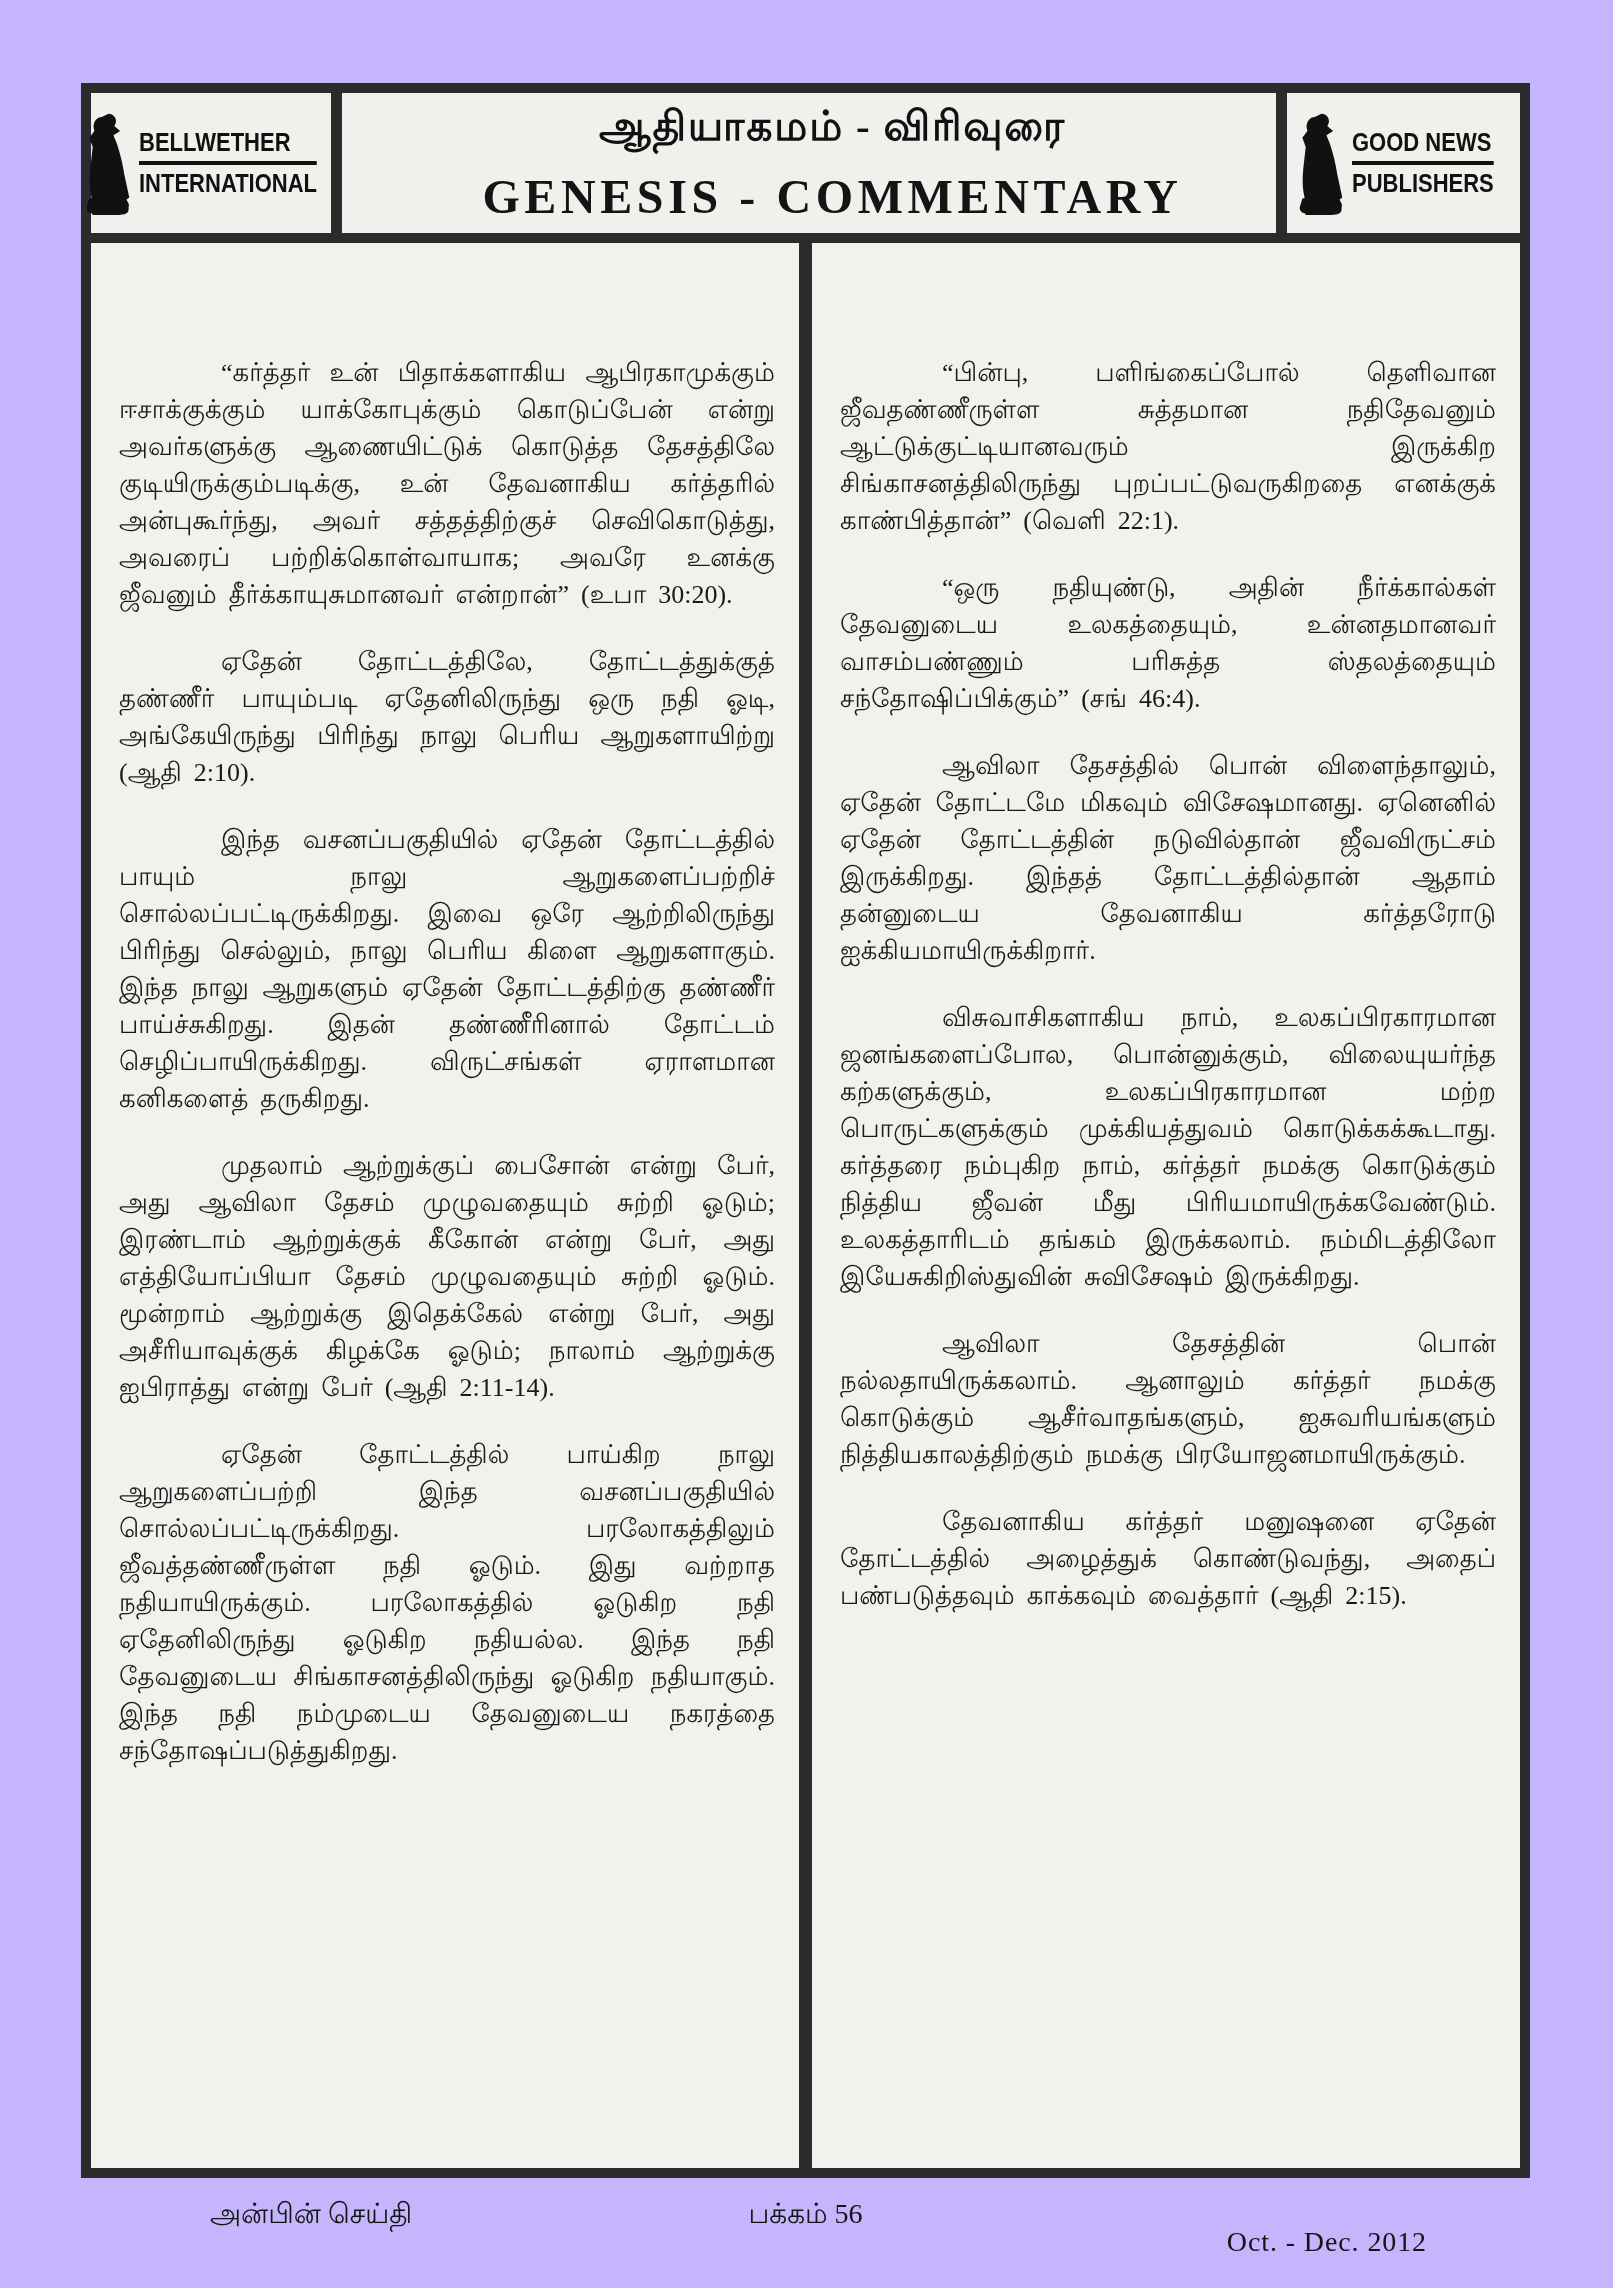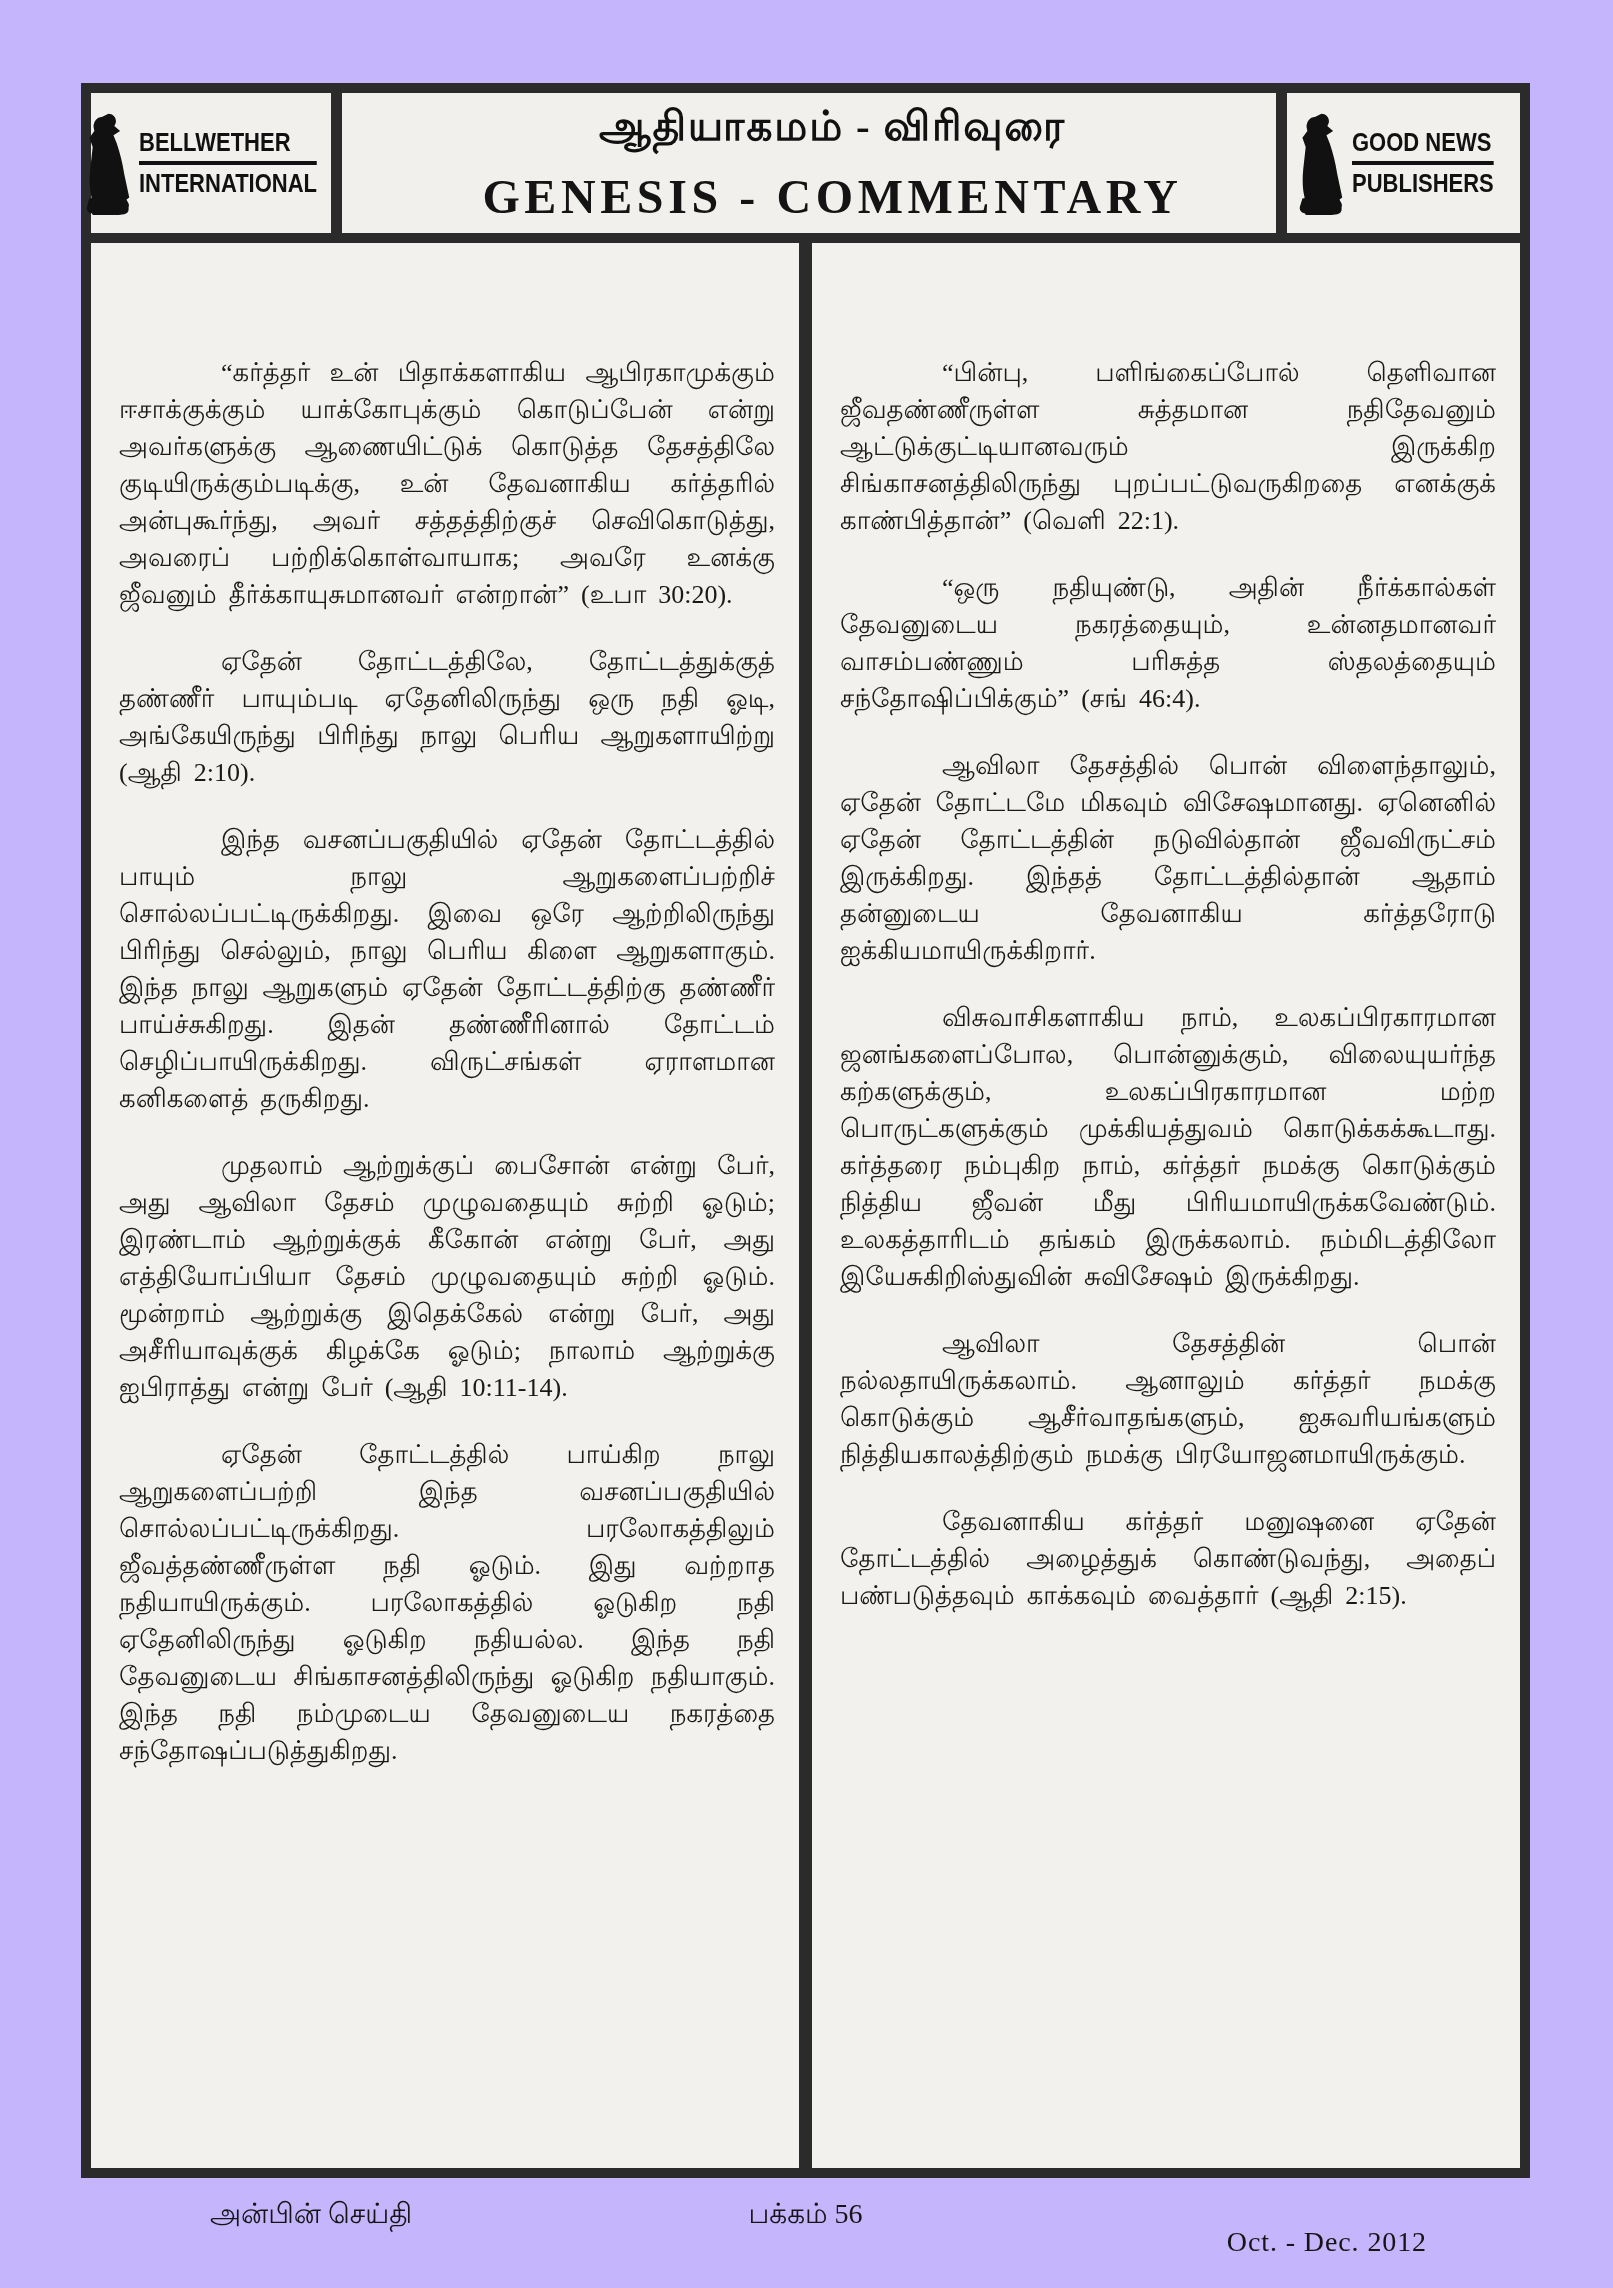--- a/index.html
+++ b/index.html
@@ -81,26 +81,26 @@
         </span>
       </div>
 
     </div>
 
     <div class="body-grid">
       <div class="cell column">
           <p class="para">“கர்த்தர் உன் பிதாக்களாகிய ஆபிரகாமுக்கும் ஈசாக்குக்கும் யாக்கோபுக்கும் கொடுப்பேன் என்று அவர்களுக்கு ஆணையிட்டுக் கொடுத்த தேசத்திலே குடியிருக்கும்படிக்கு, உன் தேவனாகிய கர்த்தரில் அன்புகூர்ந்து, அவர் சத்தத்திற்குச் செவிகொடுத்து, அவரைப் பற்றிக்கொள்வாயாக; அவரே உனக்கு ஜீவனும் தீர்க்காயுசுமானவர் என்றான்” (உபா 30:20).</p>
           <p class="para">ஏதேன் தோட்டத்திலே, தோட்டத்துக்குத் தண்ணீர் பாயும்படி ஏதேனிலிருந்து ஒரு நதி ஓடி, அங்கேயிருந்து பிரிந்து நாலு பெரிய ஆறுகளாயிற்று (ஆதி 2:10).</p>
           <p class="para">இந்த வசனப்பகுதியில் ஏதேன் தோட்டத்தில் பாயும் நாலு ஆறுகளைப்பற்றிச் சொல்லப்பட்டிருக்கிறது. இவை ஒரே ஆற்றிலிருந்து பிரிந்து செல்லும், நாலு பெரிய கிளை ஆறுகளாகும். இந்த நாலு ஆறுகளும் ஏதேன் தோட்டத்திற்கு தண்ணீர் பாய்ச்சுகிறது. இதன் தண்ணீரினால் தோட்டம் செழிப்பாயிருக்கிறது. விருட்சங்கள் ஏராளமான கனிகளைத் தருகிறது.</p>
-          <p class="para">முதலாம் ஆற்றுக்குப் பைசோன் என்று பேர், அது ஆவிலா தேசம் முழுவதையும் சுற்றி ஓடும்; இரண்டாம் ஆற்றுக்குக் கீகோன் என்று பேர், அது எத்தியோப்பியா தேசம் முழுவதையும் சுற்றி ஓடும். மூன்றாம் ஆற்றுக்கு இதெக்கேல் என்று பேர், அது அசீரியாவுக்குக் கிழக்கே ஓடும்; நாலாம் ஆற்றுக்கு ஐபிராத்து என்று பேர் (ஆதி 10:11-14).</p>
+          <p class="para">முதலாம் ஆற்றுக்குப் பைசோன் என்று பேர், அது ஆவிலா தேசம் முழுவதையும் சுற்றி ஓடும்; இரண்டாம் ஆற்றுக்குக் கீகோன் என்று பேர், அது எத்தியோப்பியா தேசம் முழுவதையும் சுற்றி ஓடும். மூன்றாம் ஆற்றுக்கு இதெக்கேல் என்று பேர், அது அசீரியாவுக்குக் கிழக்கே ஓடும்; நாலாம் ஆற்றுக்கு ஐபிராத்து என்று பேர் (ஆதி 2:11-14).</p>
           <p class="para">ஏதேன் தோட்டத்தில் பாய்கிற நாலு ஆறுகளைப்பற்றி இந்த வசனப்பகுதியில் சொல்லப்பட்டிருக்கிறது. பரலோகத்திலும் ஜீவத்தண்ணீருள்ள நதி ஓடும். இது வற்றாத நதியாயிருக்கும். பரலோகத்தில் ஓடுகிற நதி ஏதேனிலிருந்து ஓடுகிற நதியல்ல. இந்த நதி தேவனுடைய சிங்காசனத்திலிருந்து ஓடுகிற நதியாகும். இந்த நதி நம்முடைய தேவனுடைய நகரத்தை சந்தோஷப்படுத்துகிறது.</p>
         </div>
       <div class="cell column">
           <p class="para">“பின்பு, பளிங்கைப்போல் தெளிவான ஜீவதண்ணீருள்ள சுத்தமான நதிதேவனும் ஆட்டுக்குட்டியானவரும் இருக்கிற சிங்காசனத்திலிருந்து புறப்பட்டுவருகிறதை எனக்குக் காண்பித்தான்” (வெளி 22:1).</p>
-          <p class="para">“ஒரு நதியுண்டு, அதின் நீர்க்கால்கள் தேவனுடைய நகரத்தையும், உன்னதமானவர் வாசம்பண்ணும் பரிசுத்த ஸ்தலத்தையும் சந்தோஷிப்பிக்கும்” (சங் 46:4).</p>
+          <p class="para">“ஒரு நதியுண்டு, அதின் நீர்க்கால்கள் தேவனுடைய உலகத்தையும், உன்னதமானவர் வாசம்பண்ணும் பரிசுத்த ஸ்தலத்தையும் சந்தோஷிப்பிக்கும்” (சங் 46:4).</p>
           <p class="para">ஆவிலா தேசத்தில் பொன் விளைந்தாலும், ஏதேன் தோட்டமே மிகவும் விசேஷமானது. ஏனெனில் ஏதேன் தோட்டத்தின் நடுவில்தான் ஜீவவிருட்சம் இருக்கிறது. இந்தத் தோட்டத்தில்தான் ஆதாம் தன்னுடைய தேவனாகிய கர்த்தரோடு ஐக்கியமாயிருக்கிறார்.</p>
           <p class="para">விசுவாசிகளாகிய நாம், உலகப்பிரகாரமான ஜனங்களைப்போல, பொன்னுக்கும், விலையுயர்ந்த கற்களுக்கும், உலகப்பிரகாரமான மற்ற பொருட்களுக்கும் முக்கியத்துவம் கொடுக்கக்கூடாது. கர்த்தரை நம்புகிற நாம், கர்த்தர் நமக்கு கொடுக்கும் நித்திய ஜீவன் மீது பிரியமாயிருக்கவேண்டும். உலகத்தாரிடம் தங்கம் இருக்கலாம். நம்மிடத்திலோ இயேசுகிறிஸ்துவின் சுவிசேஷம் இருக்கிறது.</p>
           <p class="para">ஆவிலா தேசத்தின் பொன் நல்லதாயிருக்கலாம். ஆனாலும் கர்த்தர் நமக்கு கொடுக்கும் ஆசீர்வாதங்களும், ஐசுவரியங்களும் நித்தியகாலத்திற்கும் நமக்கு பிரயோஜனமாயிருக்கும்.</p>
           <p class="para">தேவனாகிய கர்த்தர் மனுஷனை ஏதேன் தோட்டத்தில் அழைத்துக் கொண்டுவந்து, அதைப் பண்படுத்தவும் காக்கவும் வைத்தார் (ஆதி 2:15).</p>
         </div>
     </div>
 
   </div>
 
   <div class="footer">

